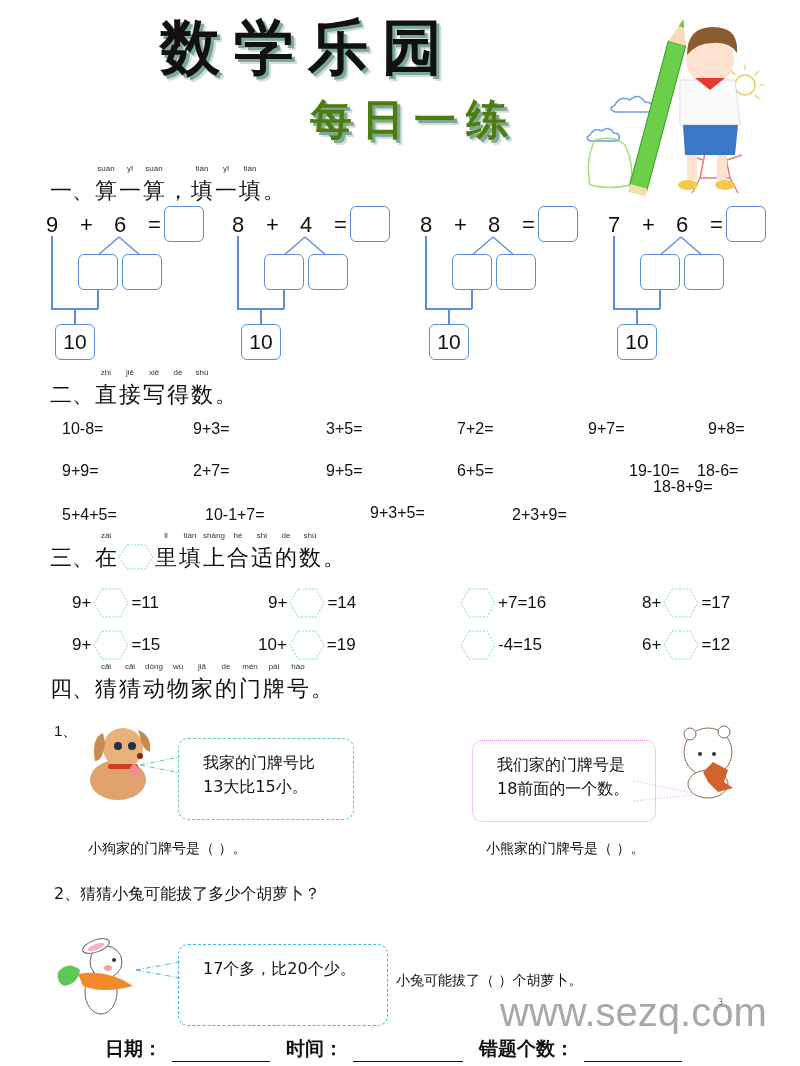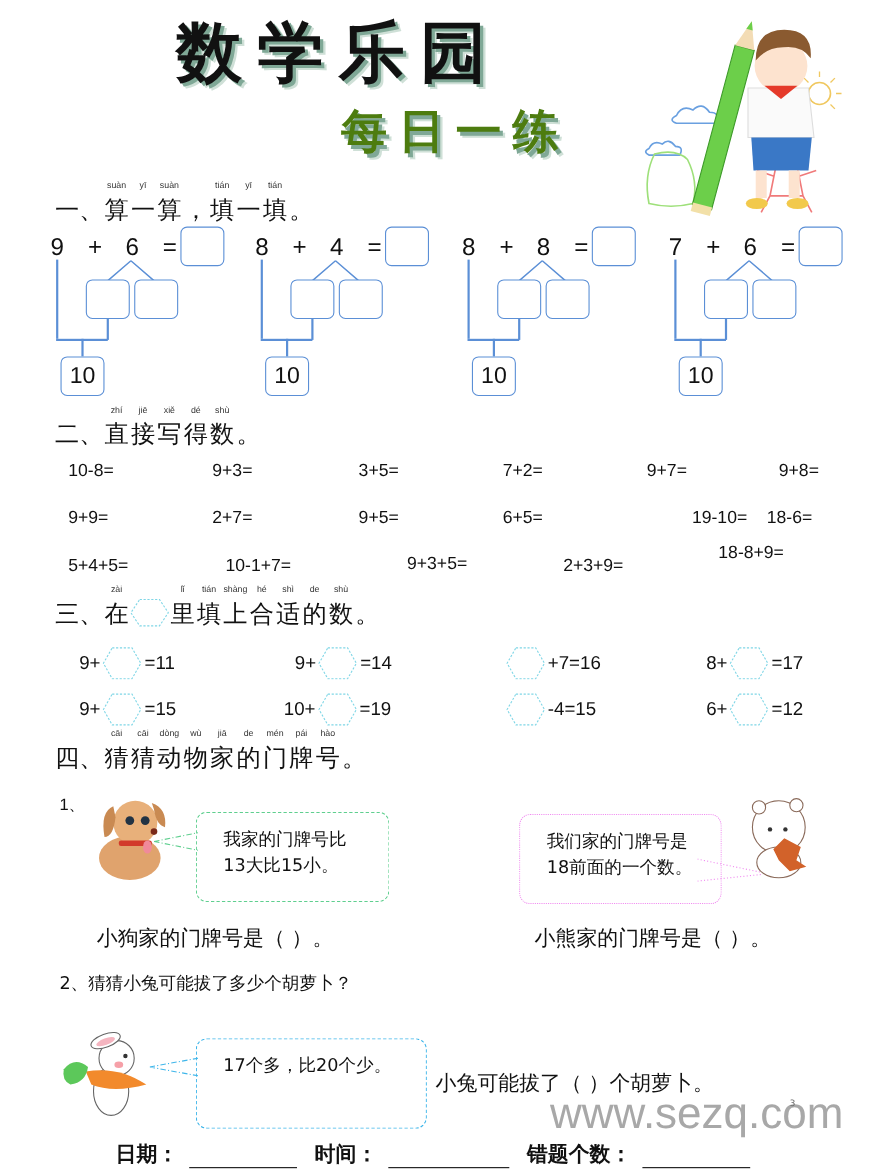--- a/index.html
+++ b/index.html
@@ -18,21 +18,21 @@
   .box { position:absolute; border:1.5px solid #5b8fd6; border-radius:6px; background:#fff; }
   .line { position:absolute; background:#5b8fd6; }
   .ten { position:absolute; width:38px; height:34px; border:1.5px solid #5b8fd6; border-radius:6px;
     font-size:21px; text-align:center; line-height:34px; font-family:"Liberation Sans", sans-serif; }
   .calc { position:absolute; font-size:16px; font-family:"Liberation Sans", sans-serif; }
   .hex { display:inline-block; width:36px; height:30px; vertical-align:middle; }
   .fill-row { position:absolute; font-size:17px; font-family:"Liberation Sans", sans-serif;
     display:flex; align-items:center; gap:2px; }
   .bubble { position:absolute; font-size:16px; line-height:24px; padding:12px 24px;
     font-family:"DejaVu Sans", sans-serif; }
-  .answer { position:absolute; font-size:19px; font-family:"DejaVu Sans", sans-serif; white-space:nowrap; }
+  .answer { position:absolute; font-size:14px; font-family:"DejaVu Sans", sans-serif; white-space:nowrap; }
   .footer { position:absolute; top:1036px; left:105px; font-size:19px; font-weight:bold;
     font-family:"DejaVu Serif", serif; display:flex; gap:10px; align-items:flex-end; }
   .blank { display:inline-block; border-bottom:1.5px solid #111; height:18px; }
   .watermark { position:absolute; left:500px; top:990px; font-size:40px; color:#a8a8a8;
     font-family:"Liberation Sans", sans-serif; }
   .pagenum { position:absolute; left:718px; top:998px; font-size:8px; color:#666; }
 </style>
 </head>
 <body>
 
@@ -162,21 +162,21 @@
     <span class="calc" style="left: 62px; top: 462px;">9+9=</span>
     <span class="calc" style="left: 193px; top: 462px;">2+7=</span>
     <span class="calc" style="left: 326px; top: 462px;">9+5=</span>
     <span class="calc" style="left: 457px; top: 462px;">6+5=</span>
     <span class="calc" style="left: 588px; top: 462px; margin-left: 41px;">19-10=</span>
     <span class="calc" style="left: 697px; top: 462px;">18-6=</span>
     <span class="calc" style="left: 62px; top: 506px;">5+4+5=</span>
     <span class="calc" style="left: 205px; top: 506px;">10-1+7=</span>
     <span class="calc" style="left: 370px; top: 504px;">9+3+5=</span>
     <span class="calc" style="left: 512px; top: 506px;">2+3+9=</span>
-    <span class="calc" style="left: 653px; top: 494px;">18-8+9=</span>
+    <span class="calc" style="left: 653px; top: 478px;">18-8+9=</span>
   </div>
 
 <div class="abs section-head" style="left:50px;top:543px">
   <span>三、</span><span id="s3before"><span class="ch"><span class="py">zài</span><span>在</span></span></span><svg class="hex" style="width:36px;height:28px;vertical-align:-6px">
       <polygon points="9,2 27,2 35,14 27,26 9,26 1,14" fill="none" stroke="#7fd6e6" stroke-dasharray="2 1.5"></polygon>
     </svg><span id="s3after"><span class="ch"><span class="py">lǐ</span><span>里</span></span><span class="ch"><span class="py">tián</span><span>填</span></span><span class="ch"><span class="py">shàng</span><span>上</span></span><span class="ch"><span class="py">hé</span><span>合</span></span><span class="ch"><span class="py">shì</span><span>适</span></span><span class="ch"><span class="py">de</span><span>的</span></span><span class="ch"><span class="py">shù</span><span>数</span></span><span class="ch"><span class="py"></span><span>。</span></span></span>
 </div>
 <div id="s3rows">
     <div class="fill-row" style="left: 72px; top: 588px;">
       <span>9+</span>

